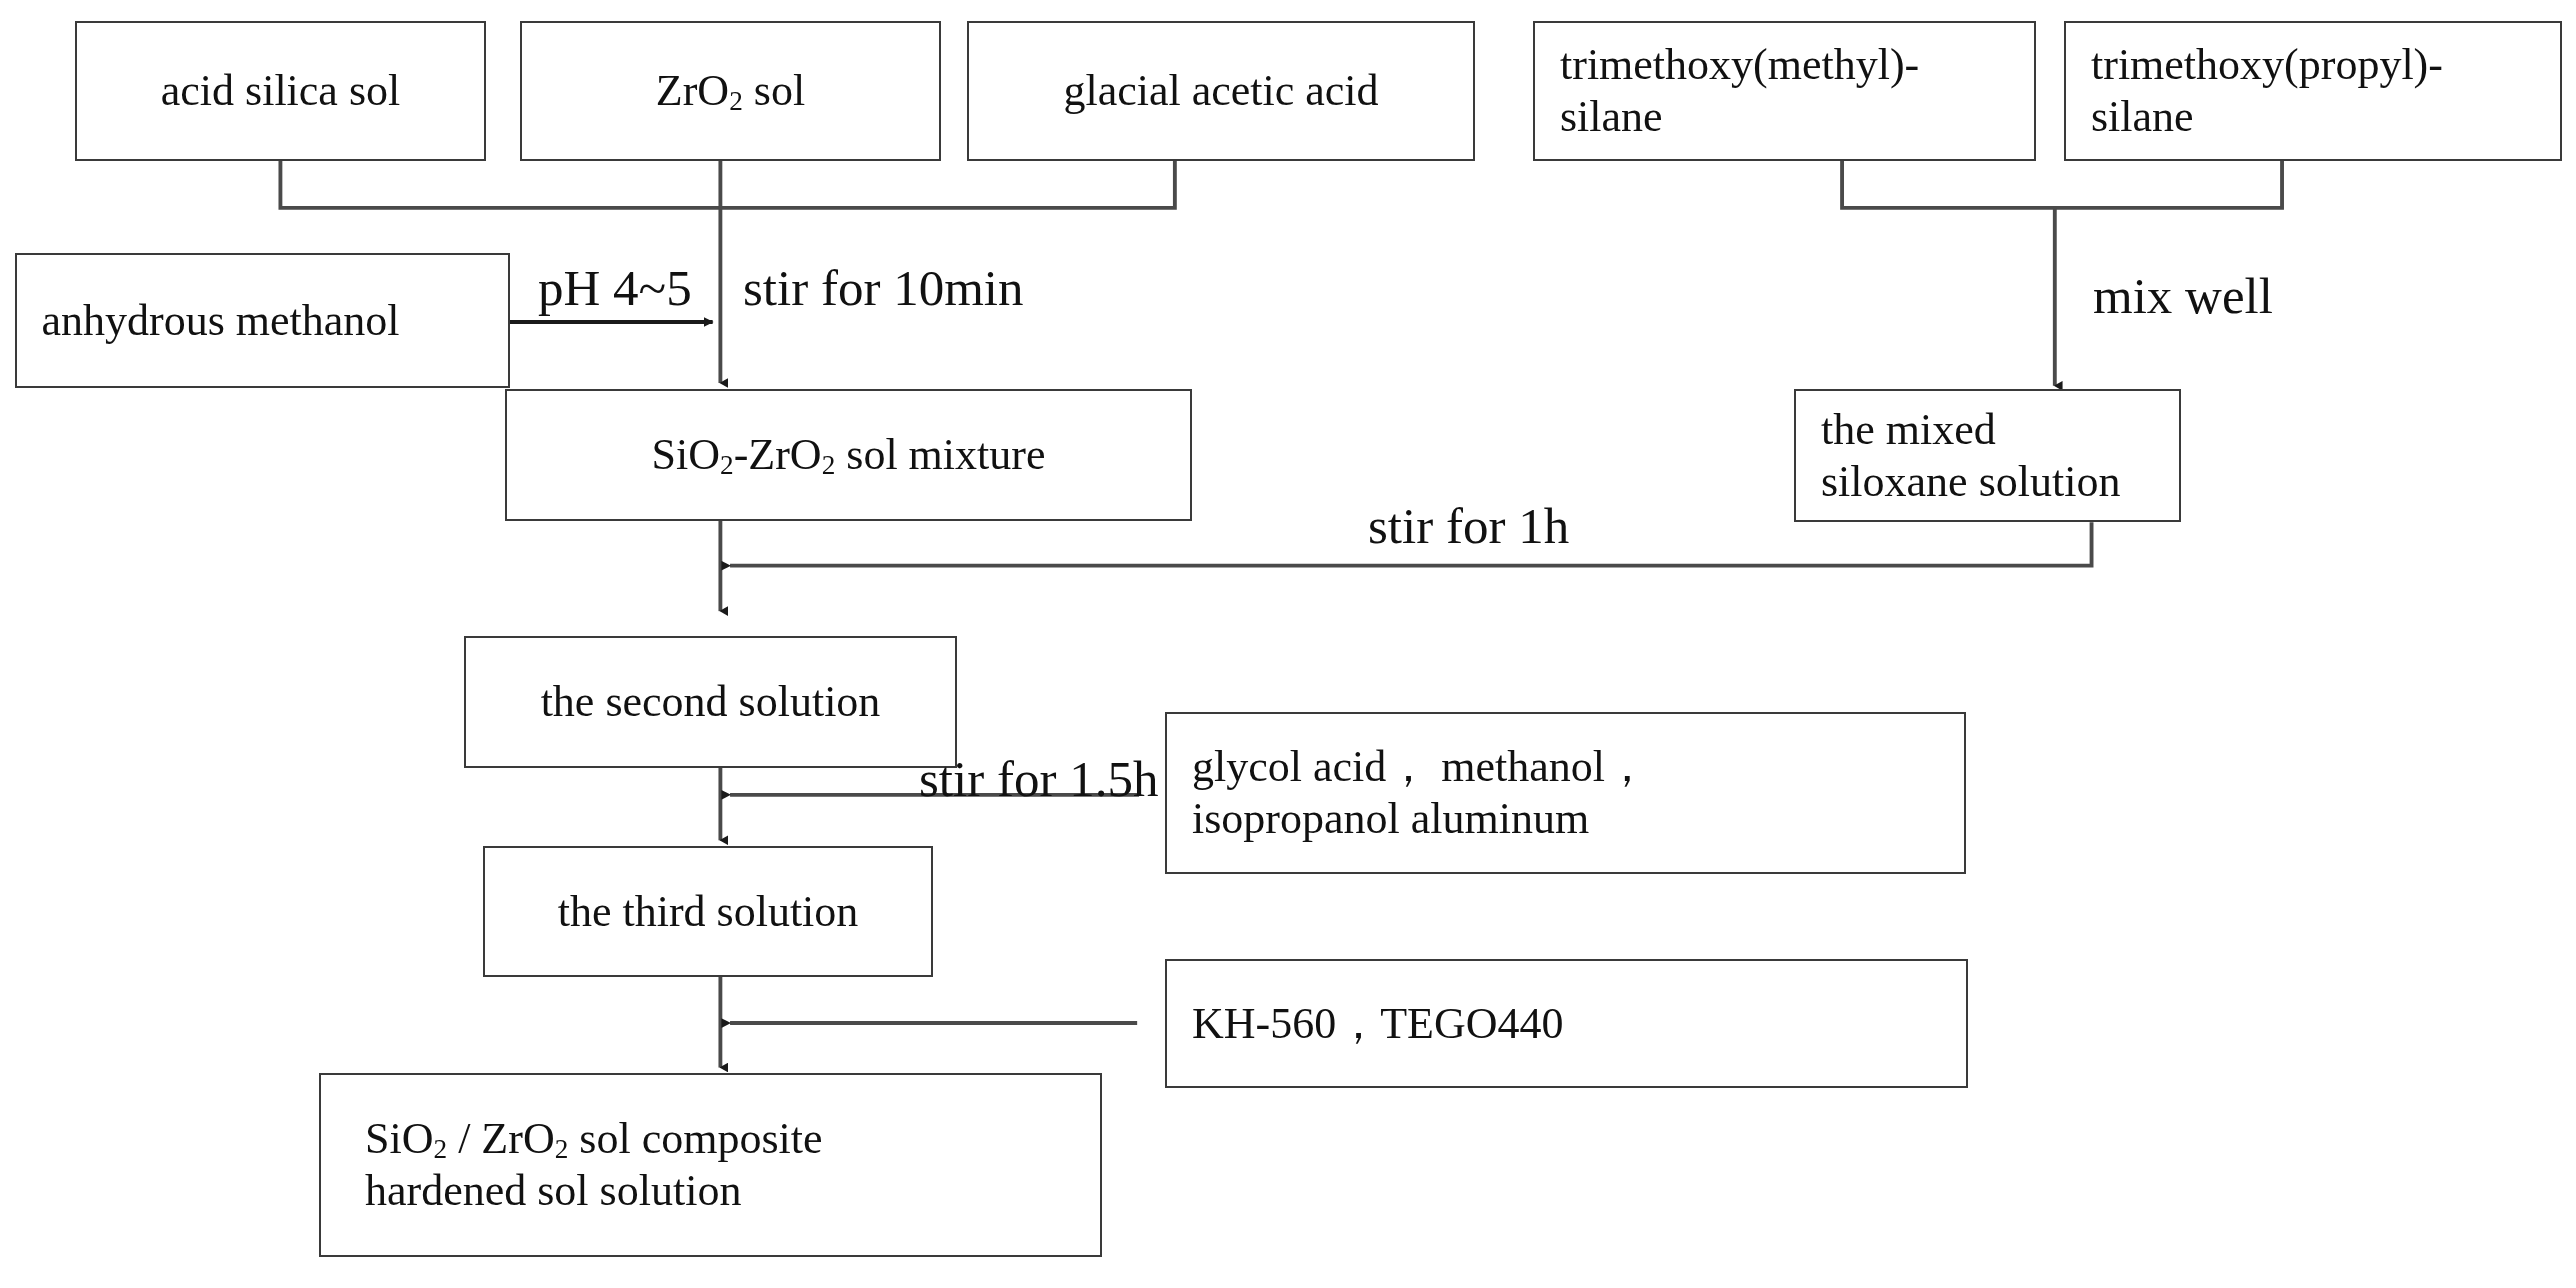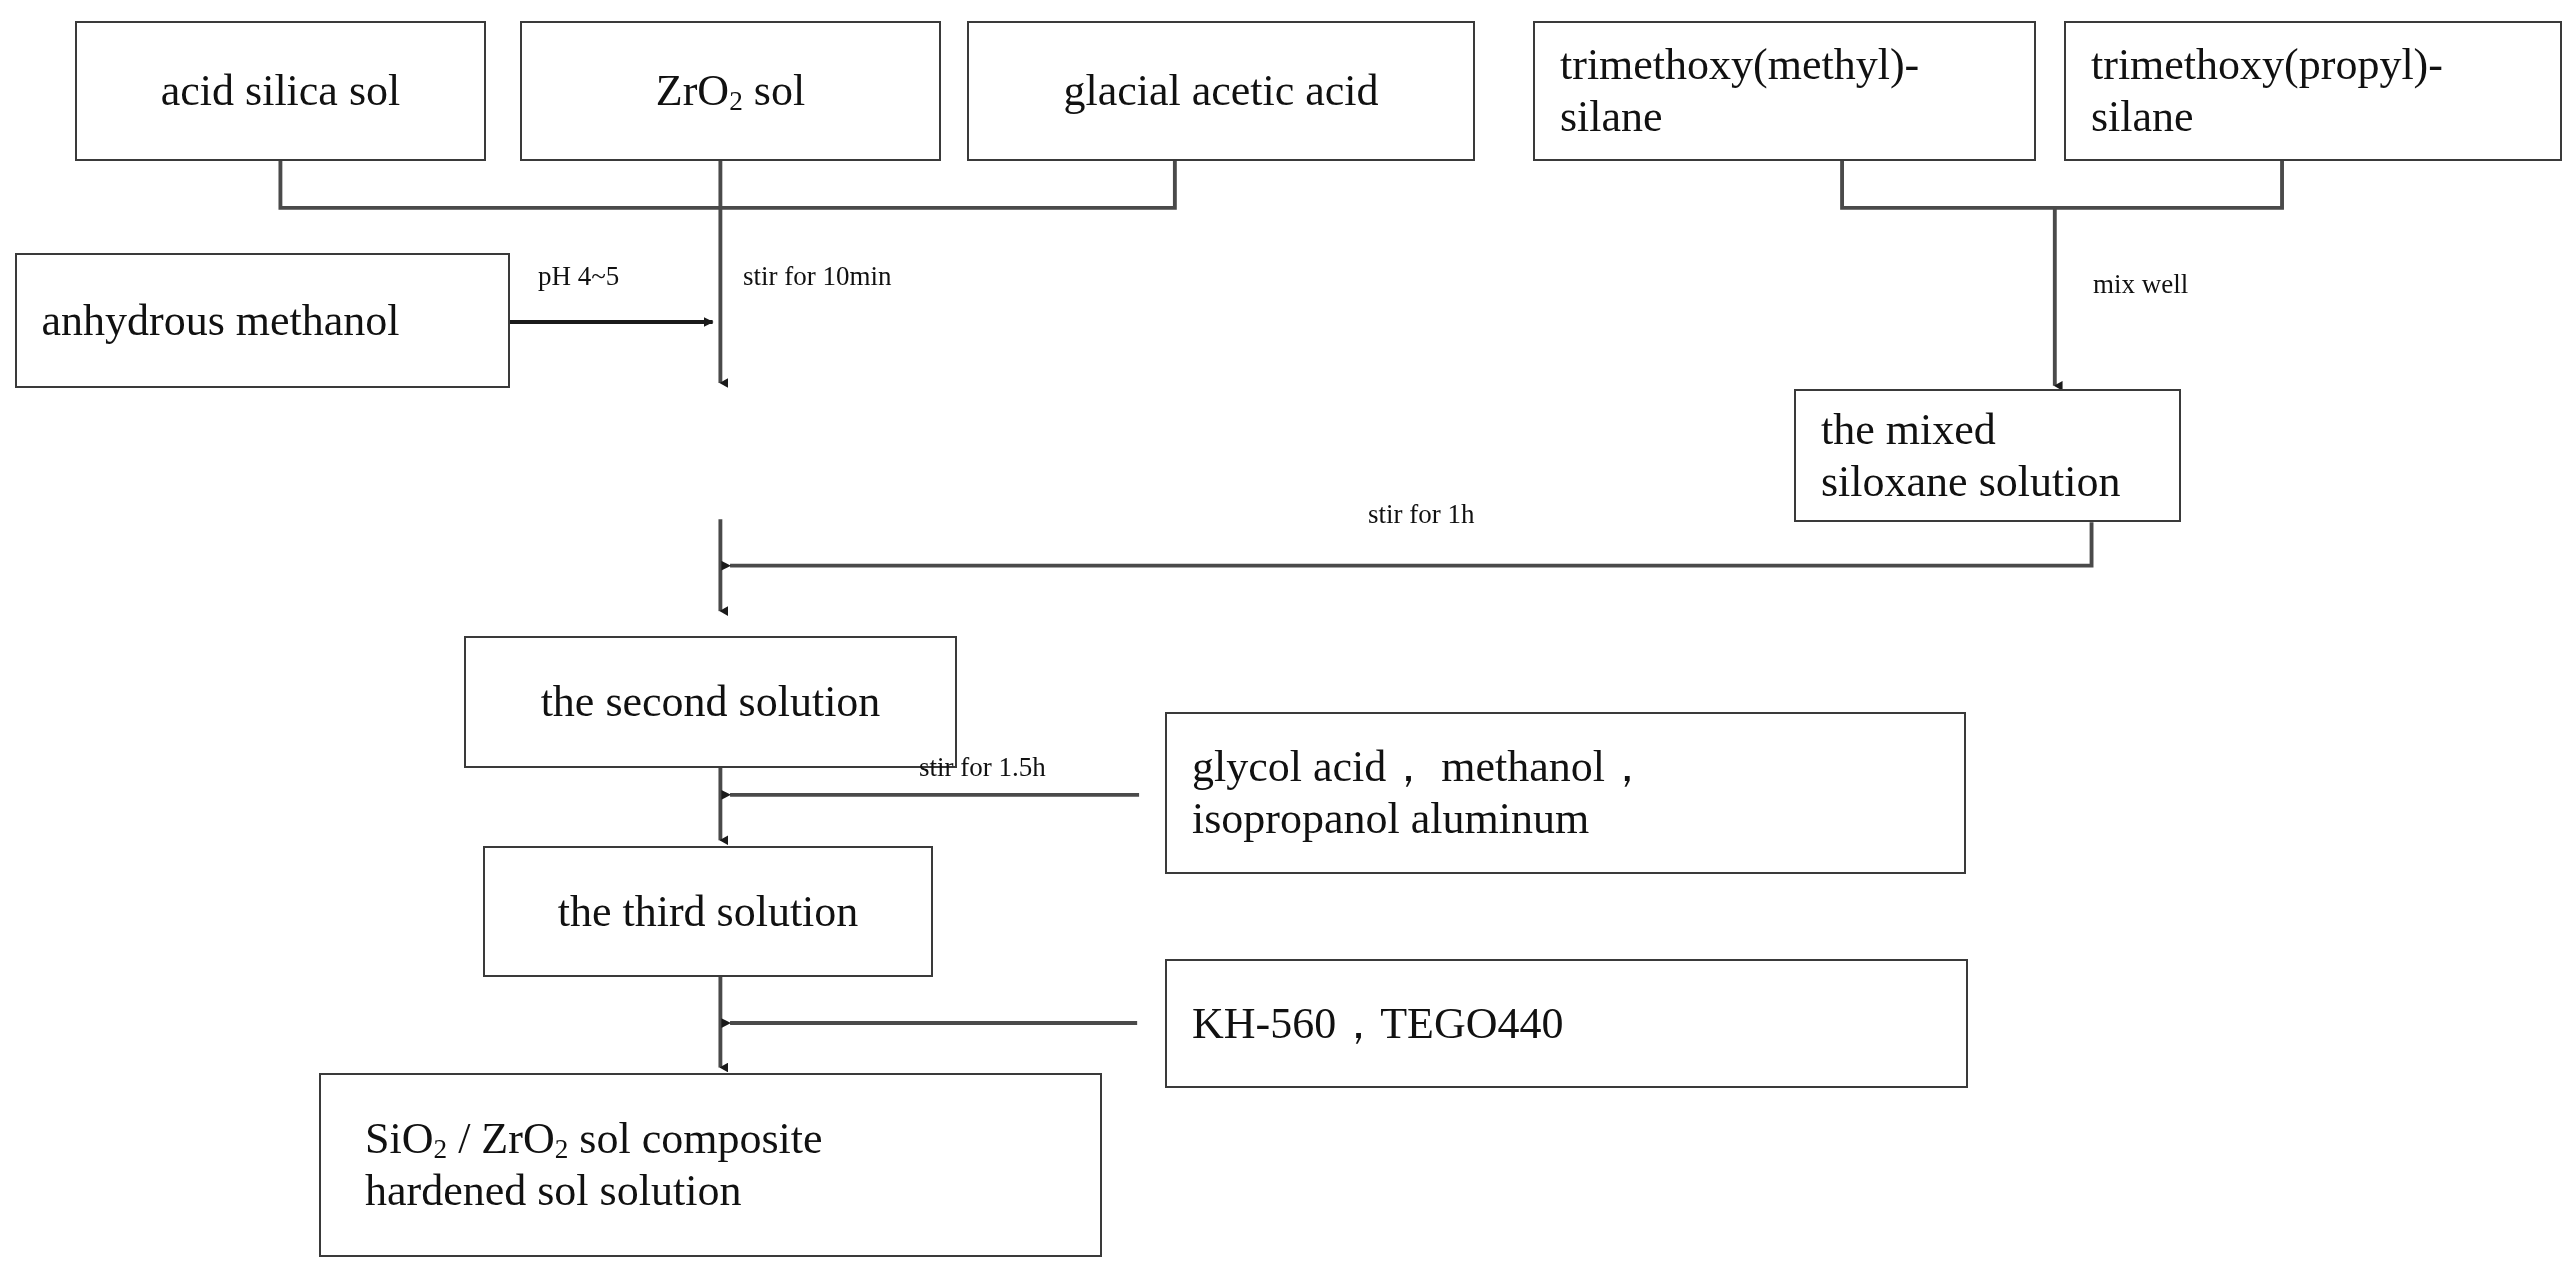--- a/index.html
+++ b/index.html
@@ -28,21 +28,21 @@
     z-index: 3;
   }
   .node.center { justify-content: center; }
   .node.left   { justify-content: flex-start; text-align: left; padding-left: 25px; }
   .node .txt { display: block; }
   .node .txt .l2 { display: block; }
 
   .edge-label {
     position: absolute;
     color: #111111;
-    font-size: 27px;
+    font-size: 51px;
     line-height: 1;
     white-space: nowrap;
     z-index: 4;
   }
 
   svg#wires {
     position: absolute;
     left: 0; top: 0;
     width: 2576px;
     height: 1288px;
@@ -126,20 +126,25 @@
   <div class="node left" style="left:14.5px; top:253px; width:495px; height:135px;">
     <span class="txt">anhydrous methanol</span>
   </div>
 
   <div class="edge-label" style="left:538px; top:263px;">pH 4~5</div>
 
   <div class="edge-label" style="left:743px; top:263px;">stir for 10min</div>
 
   <div class="edge-label" style="left:2093px; top:271px;">mix well</div>
 
+  <div class="node center" style="left:505px; top:389px; width:687px; height:132px;">
+    <span class="txt">
+      <span>SiO</span><sub>2</sub><span>-ZrO</span><sub>2</sub><span> sol mixture</span>
+    </span>
+  </div>
 
   <div class="node left" style="left:1794px; top:389px; width:387px; height:133px;">
     <span class="txt">
       <span>the mixed</span>
       <span class="l2">siloxane solution</span>
     </span>
   </div>
 
   <div class="edge-label" style="left:1368px; top:501px;">stir for 1h</div>
 

